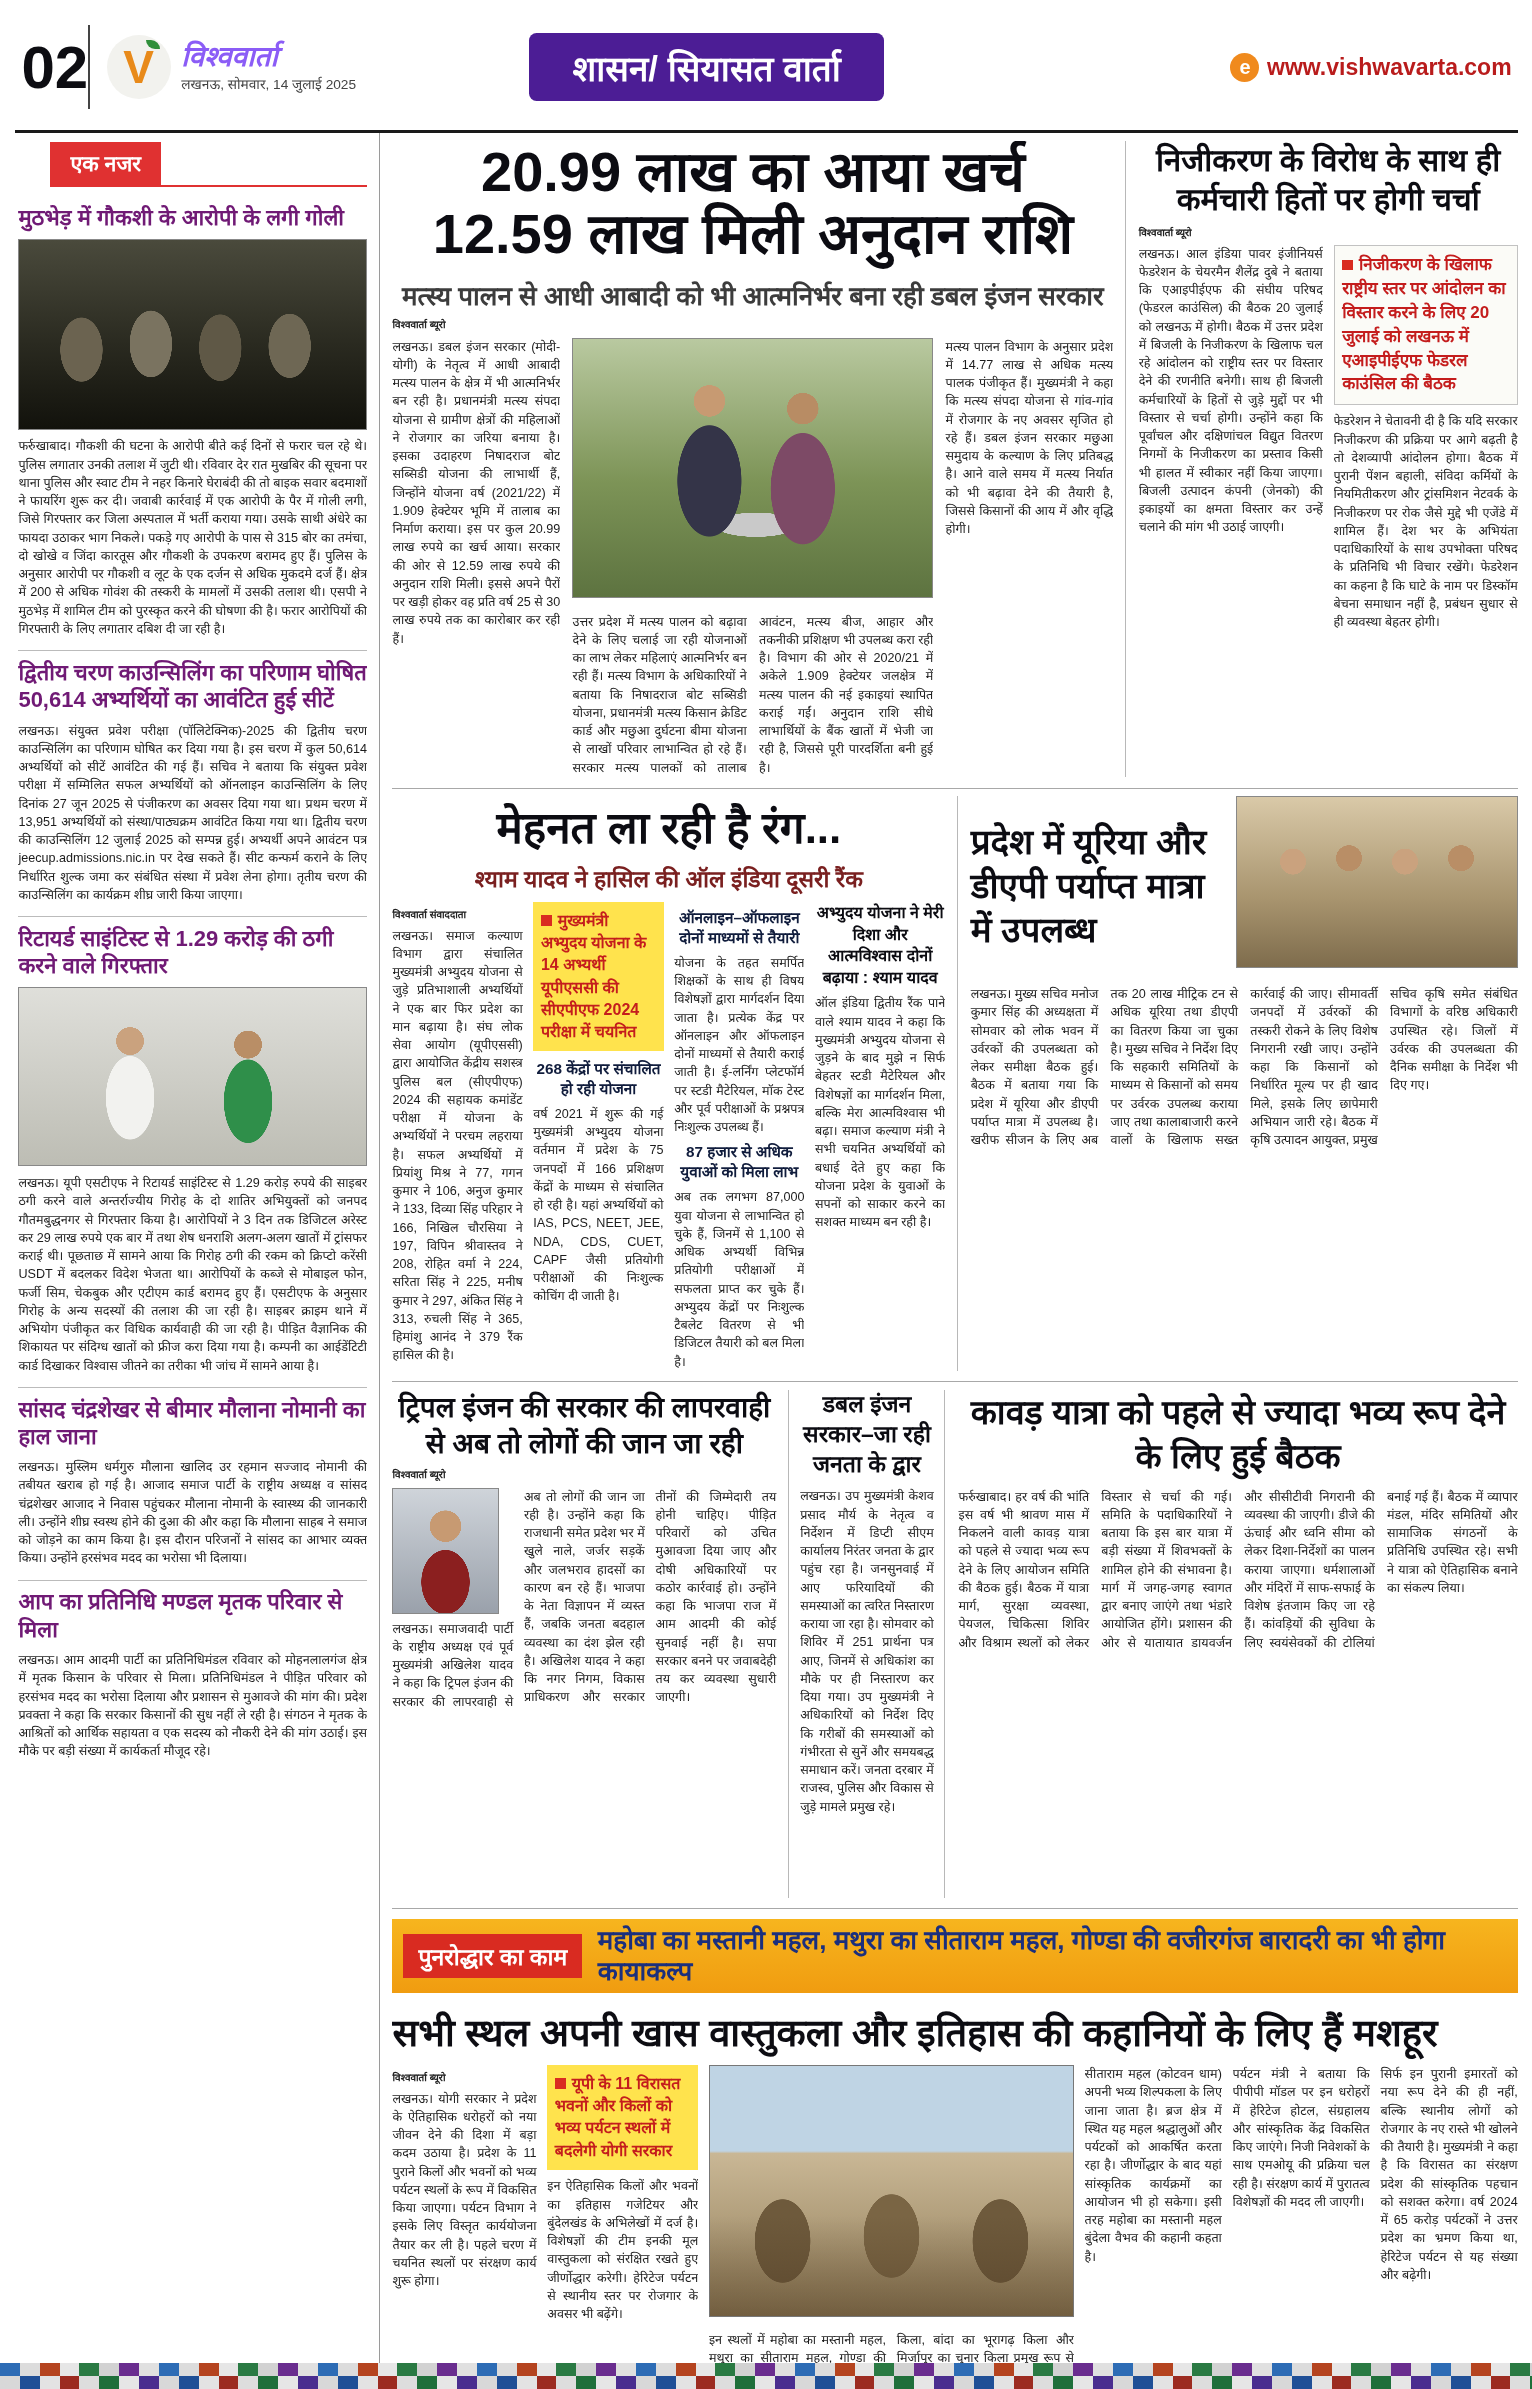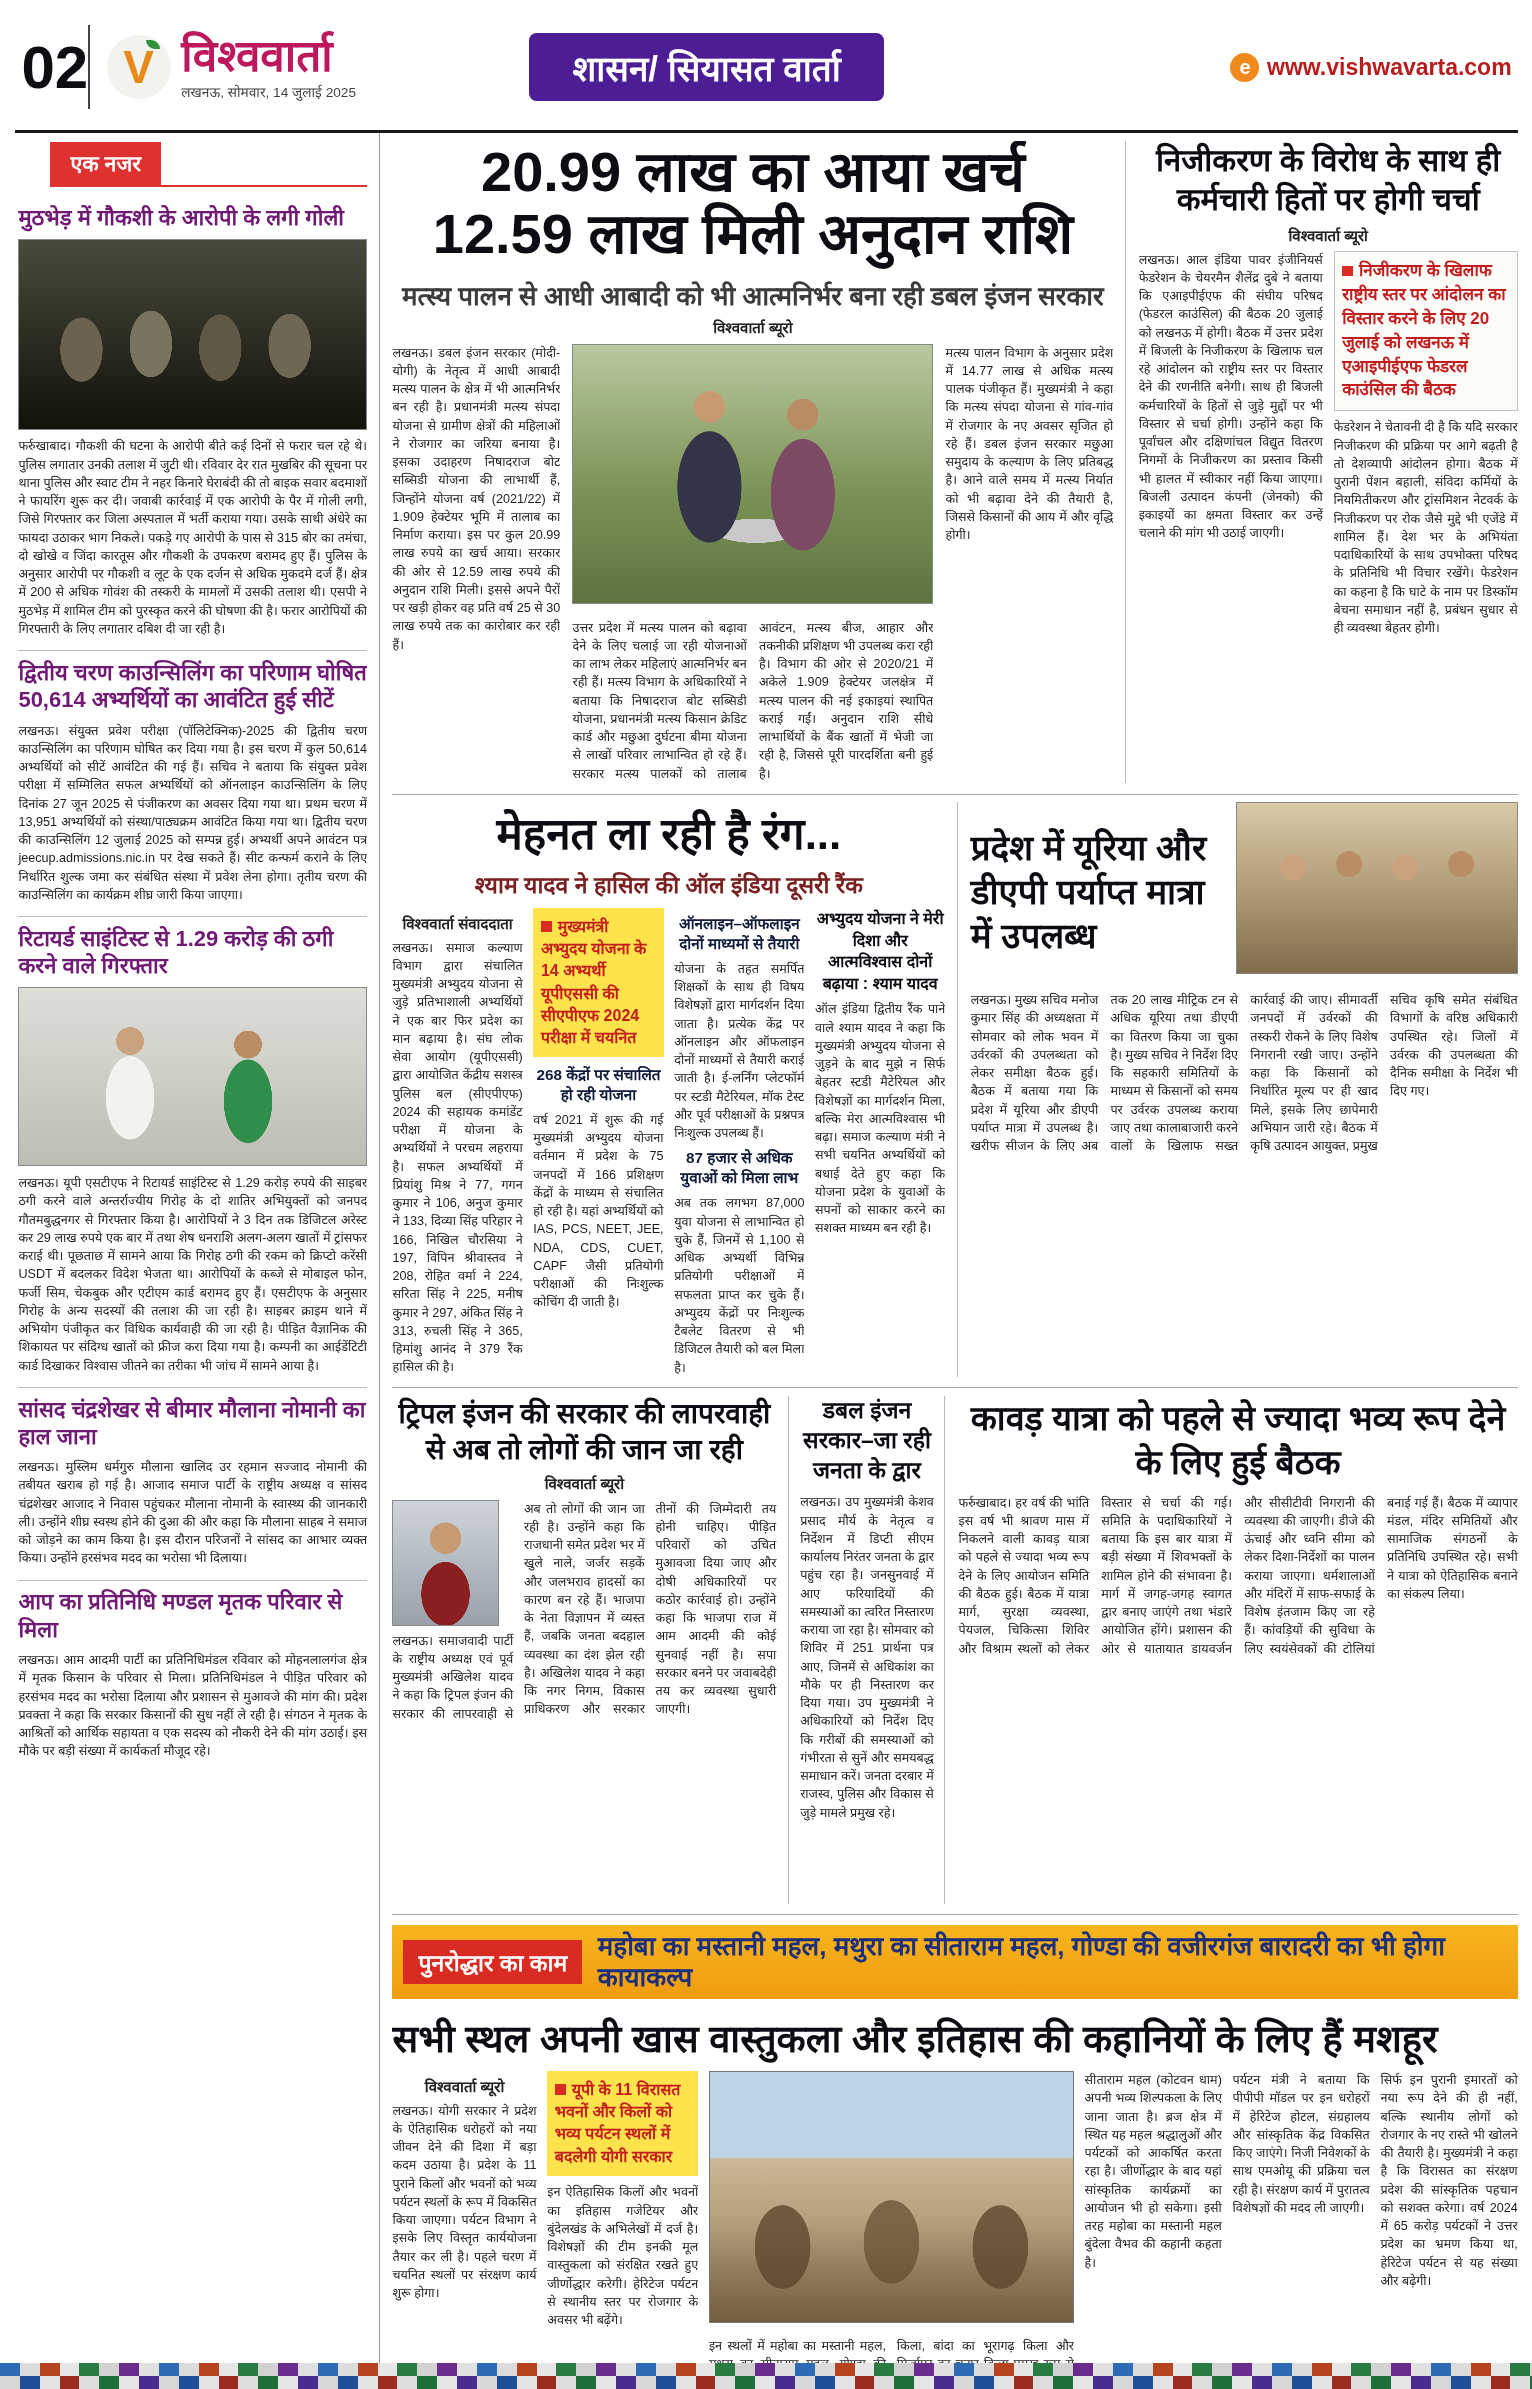--- a/index.html
+++ b/index.html
@@ -10,21 +10,21 @@
   .page { width: 1533px; height: 2389px; overflow: hidden; position: relative; background:#fff; }
 
   
   .masthead { display:flex; align-items:center; height:130px; padding:10.7px 21.4px 6.1px 21.4px; }
   .page-num { font-size:60px; font-weight:800; color:#0d0d12; }
   .mast-sep { width:1.5px; height:84px; background:#444; margin-right:17px; }
   .brand { display:flex; align-items:center; gap:10.7px; }
   .logo-v { width:64px; height:64px; border-radius:50%; background:#f2f2ee; position:relative; display:flex; align-items:center; justify-content:center; }
   .logo-v .v { font-size:46px; font-weight:800; color:#e88a1a; line-height:1; }
   .logo-v .leaf { position:absolute; top:4.6px; right:10.7px; width:13.7px; height:9.2px; background:#2f8f3a; border-radius:0 9.2px 0 9.2px; }
-  .brand-text .paper-name { font-size:44px; font-weight:800; color:#be185d; line-height:1.05; }
+  .brand-text .paper-name { font-size:28px; font-weight:800; color:#8b5cf6; line-height:1.05;font-style:italic; }
   .brand-text .edition { font-size:13.7px; color:#444; margin-top:3.1px; }
   .section-box { background:#4c1d95; color:#fff; font-size:35px; font-weight:800; padding:10.7px 43px; border-radius:7.6px; margin:0 auto; }
   .site { display:flex; align-items:center; gap:7.6px; margin-left:auto; }
   .e-icon { width:29px; height:29px; border-radius:50%; background:#f08a1d; color:#fff; font-weight:800; font-size:20px; display:flex; align-items:center; justify-content:center; }
   .site-url { font-size:23px; font-weight:800; color:#b91c1c; }
   .mast-rule { height:3.1px; background:#1a1a1a; margin:0 15.3px; }
 
   
   .content { display:flex; padding:0 15.3px; align-items:stretch; }
   .sidebar { width:365px; border-right:1.5px solid #9a9a9a; padding:9.2px 12.2px 9.2px 3.1px; overflow:hidden; }
@@ -52,21 +52,21 @@
       radial-gradient(ellipse 23px 23px at 66% 32%, #b98e66 0 60%, transparent 61%),
       linear-gradient(180deg, #dfdfda 0%, #bdbdb4 100%); }
 
   
   .row { display:flex; border-bottom:1.5px solid #a8a8a8; padding:7.6px 0 10.7px; overflow:hidden; }
   .row1 { min-height:653px; }
   .row2 { min-height:571px; }
   .row3 { min-height:527px; }
   .colrule { border-right:0.8px solid #b8b8b8; }
 
-  .byline { text-align:center; font-weight:800; font-size:15px; margin:4.6px 0 6.1px; color:#222; }
+  .byline { text-align:left; font-weight:800; font-size:10px; margin:4.6px 0 6.1px; color:#222; }
 
   
   .main-article { width:734px; padding-right:12.2px; overflow:hidden; }
   .ma-head { font-size:56px; font-weight:800; text-align:center; line-height:1.12; color:#0c0c12; }
   .ma-sub { font-size:26px; font-weight:800; text-align:center; color:#3c3c3c; margin:10.7px 0 4.6px; }
   .ma-body { display:flex; gap:12.2px; margin-top:4.6px; }
   .ma-col { flex:1; overflow:hidden; }
   .ma-mid { flex:2.15; display:flex; flex-direction:column; gap:7.6px; overflow:hidden; }
   .ph-fish { height:260px;
     background:

